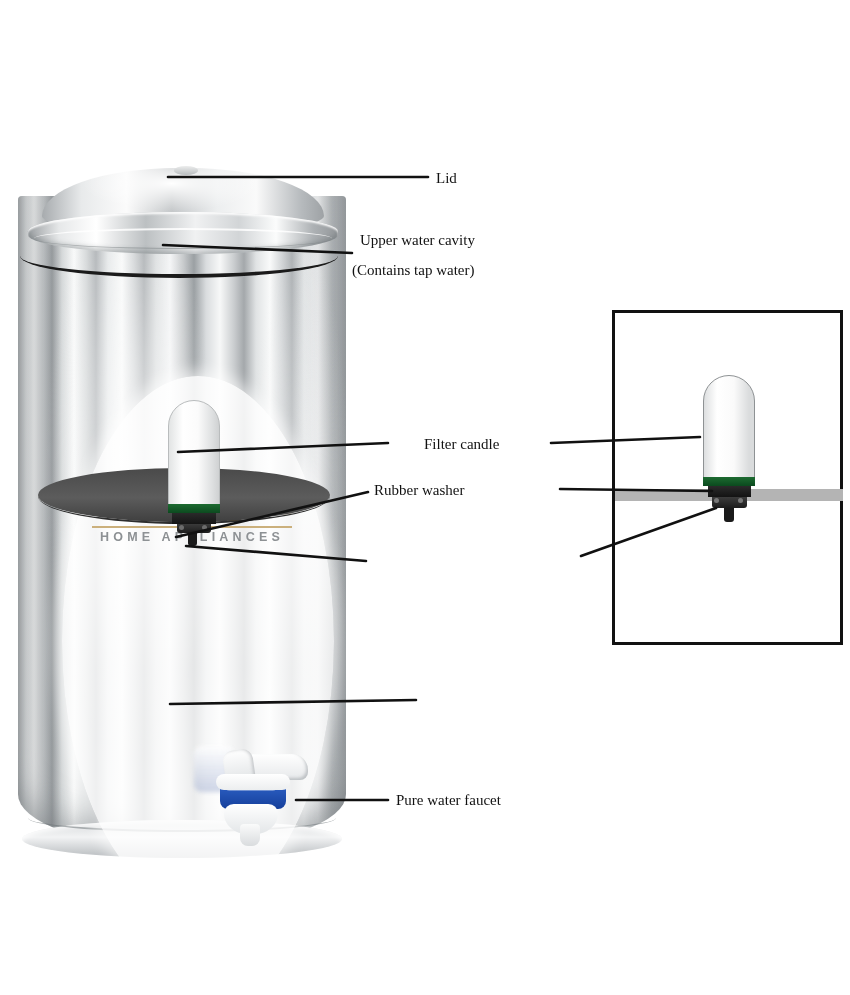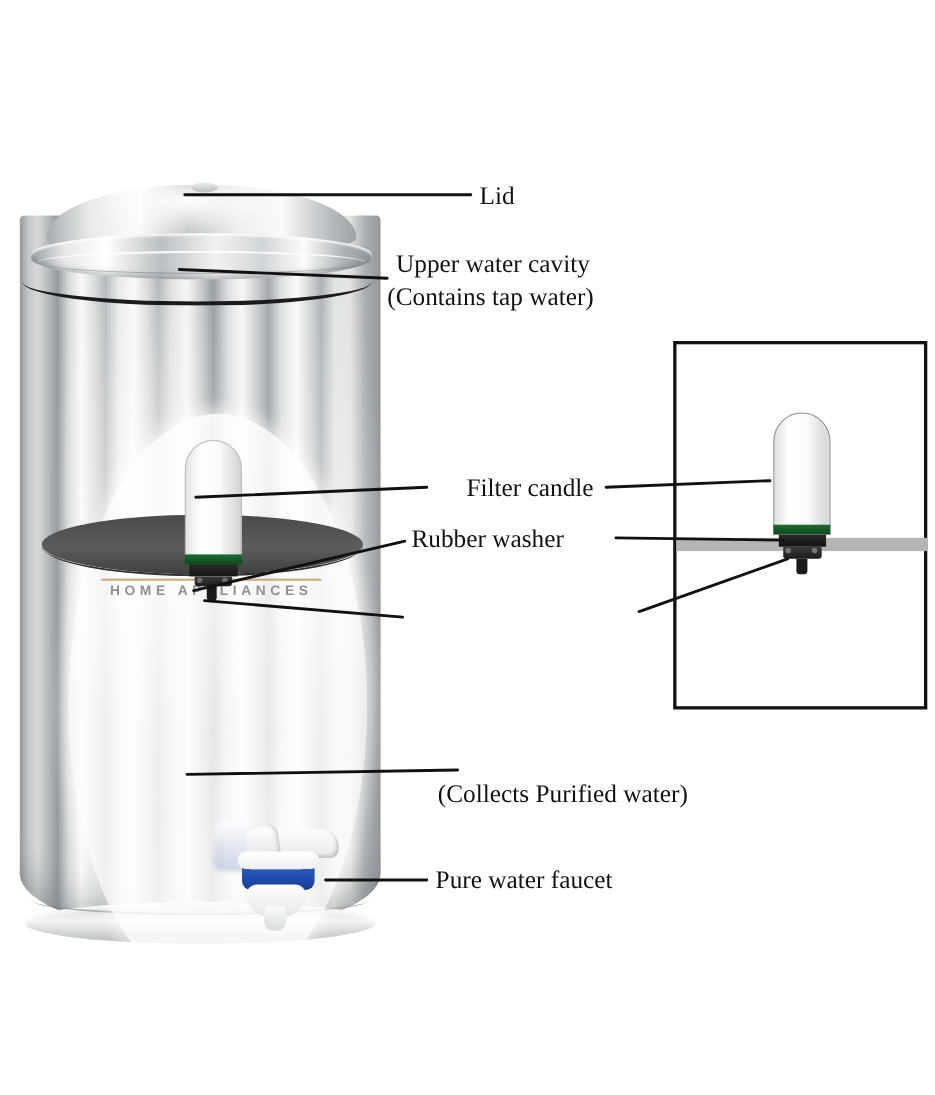--- a/index.html
+++ b/index.html
@@ -228,21 +228,21 @@
   }
   .inset-nut-stem{
     position:absolute;left:109px;top:195px;width:10px;height:14px;
     background:#1a1a1a;border-radius:0 0 3px 3px;
   }
   .inset-d1{position:absolute;left:99px;top:185px;width:5px;height:5px;border-radius:50%;background:#777;}
   .inset-d2{position:absolute;left:123px;top:185px;width:5px;height:5px;border-radius:50%;background:#777;}
 
   
   .lbl{
-    position:absolute;color:#111111;font-size:23px;line-height:28px;
+    position:absolute;color:#111111;font-size:15px;line-height:28px;
     white-space:pre;font-family:"Liberation Serif","DejaVu Serif",serif;
   }
 
   svg.leaders{position:absolute;left:0;top:0;width:850px;height:995px;pointer-events:none;}
 </style>
 </head>
 <body>
 
 <div id="stage">
 
@@ -335,17 +335,16 @@
   <div class="lbl" style="left:436px;top:164px;">Lid</div>
 
   <div class="lbl" style="left:360px;top:226px;">Upper water cavity</div>
   <div class="lbl" style="left:352px;top:256px;">(Contains tap water)</div>
 
   <div class="lbl" style="left:396px;top:430px;margin-left:28px;">Filter candle</div>
 
   <div class="lbl" style="left:374px;top:476px;font-family:Liberation Serif, serif;">Rubber washer</div>
 
 
-  <div class="lbl" style="left:398px;top:708px;">(Collects Purified water)</div>
 
   <div class="lbl" style="left:396px;top:786px;text-align:right;">Pure water faucet</div>
 
 </div>
 
 </body></html>

